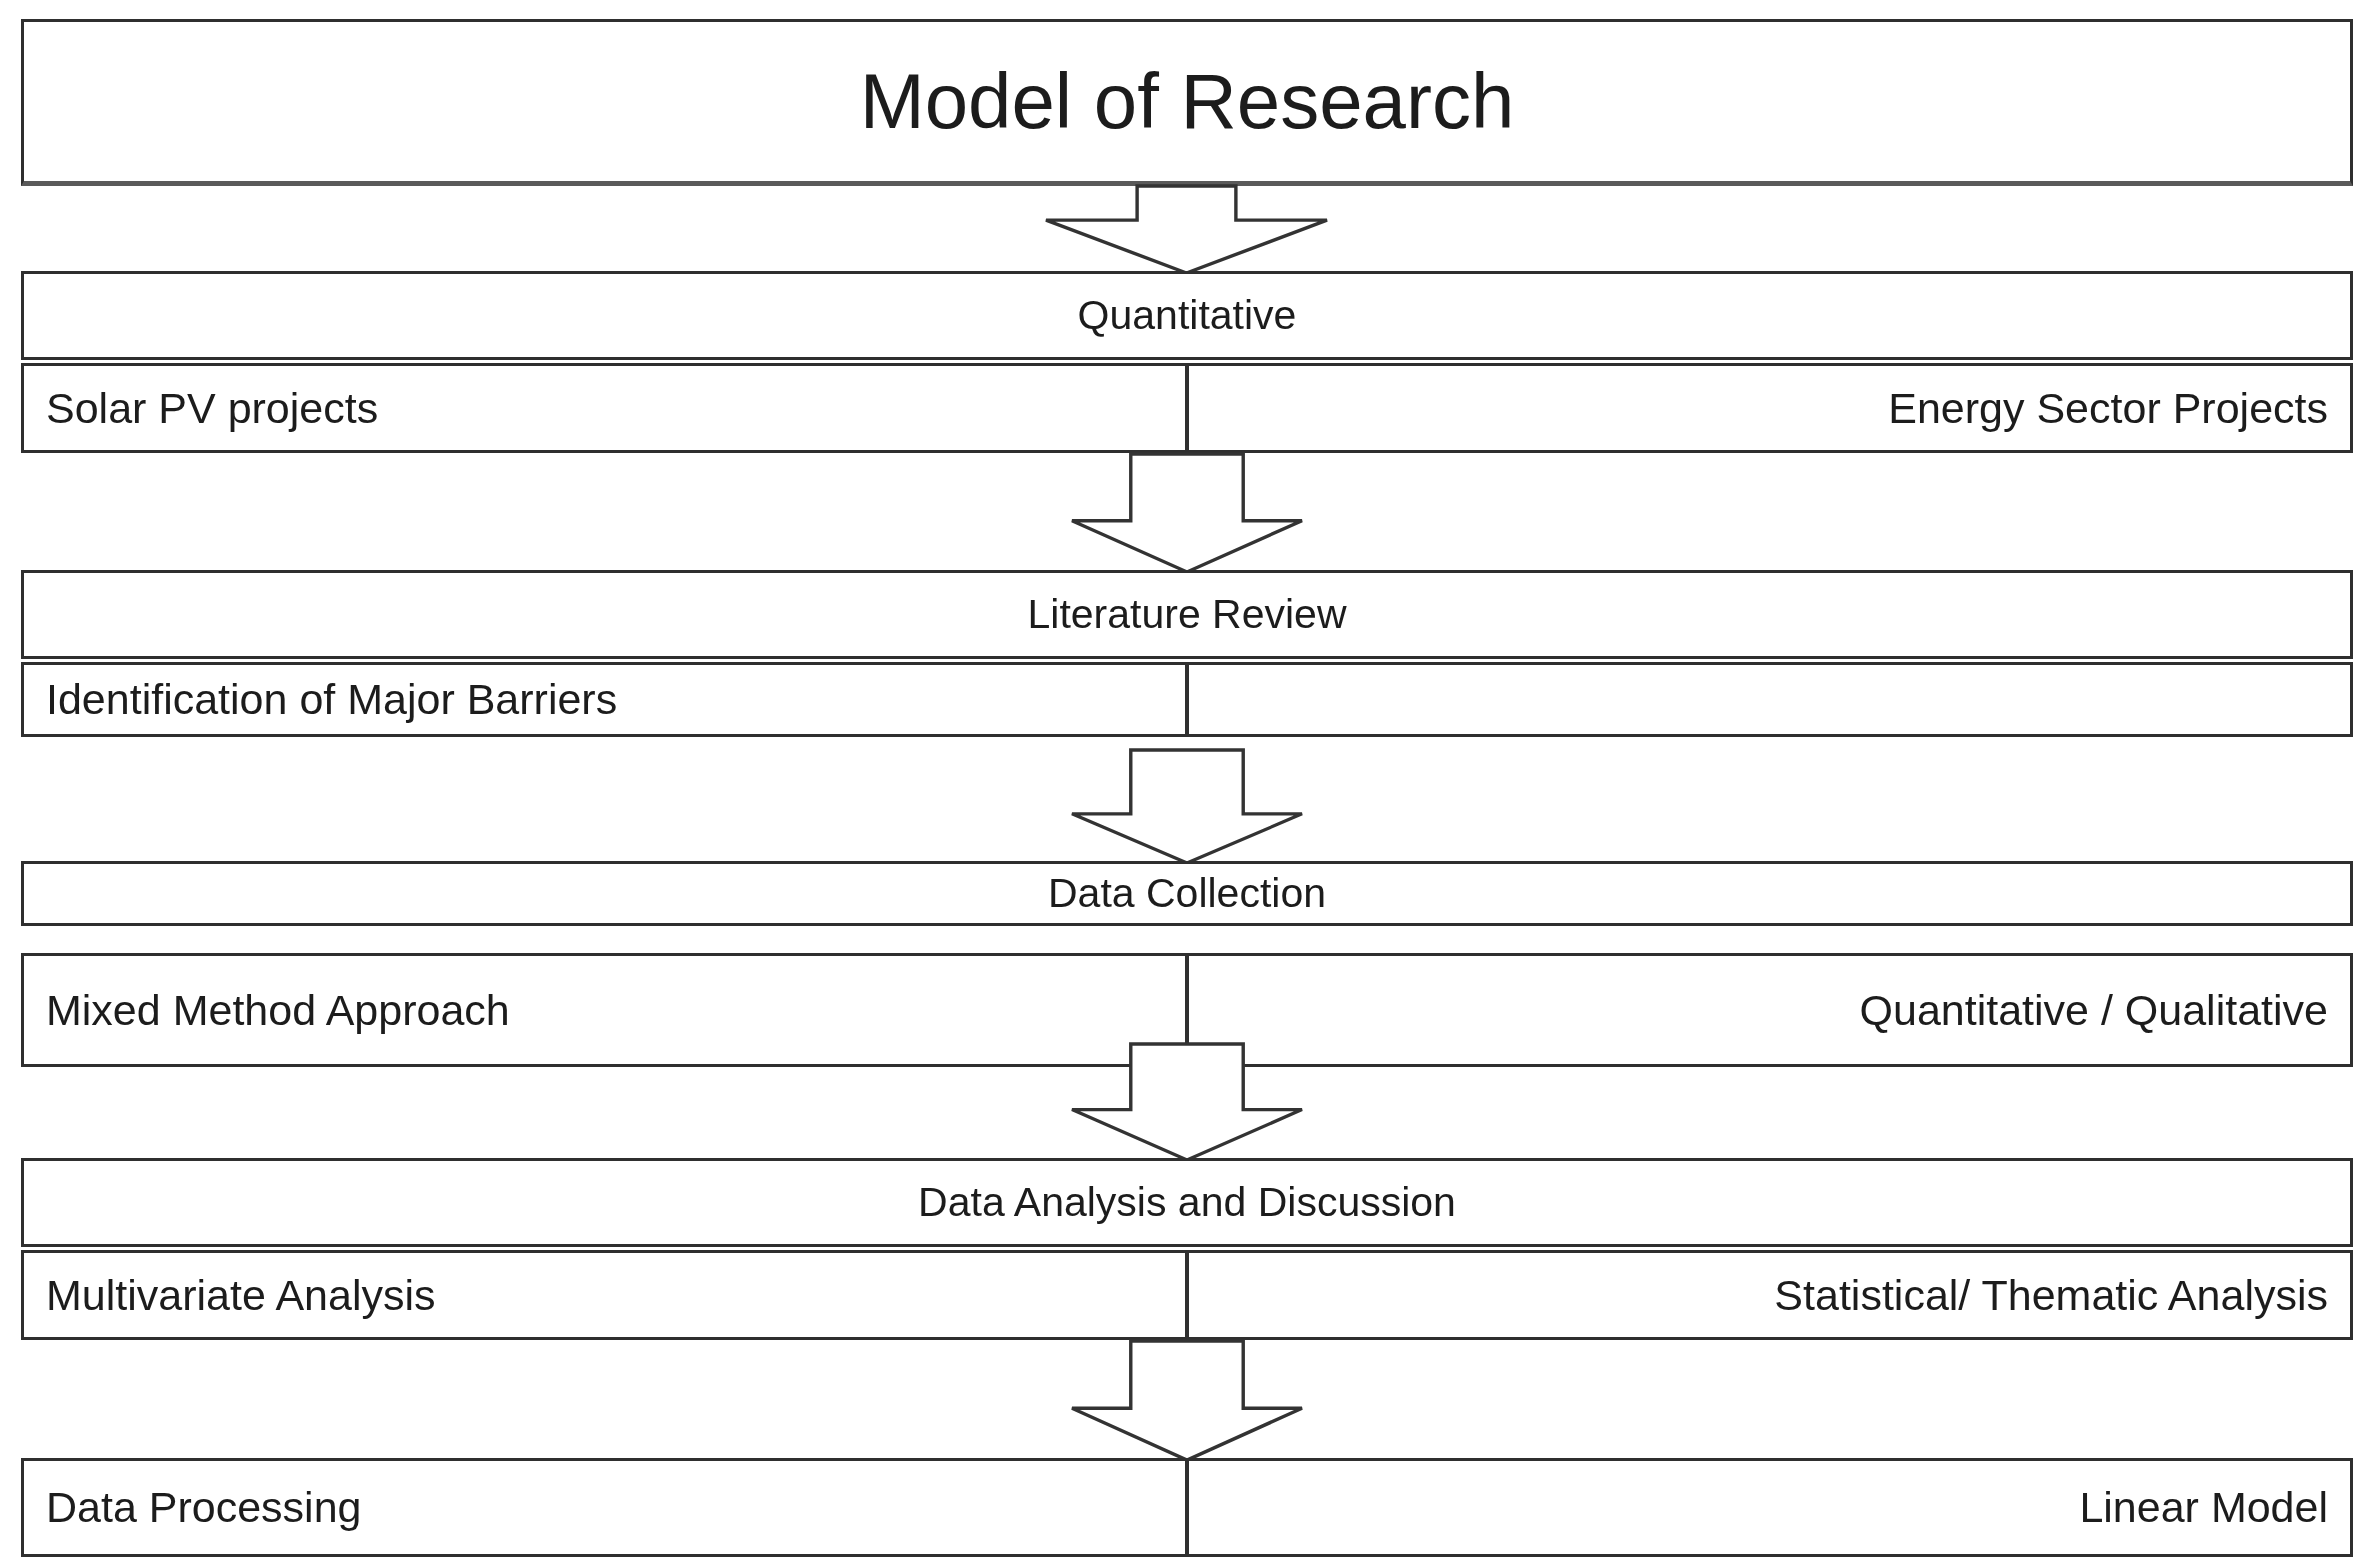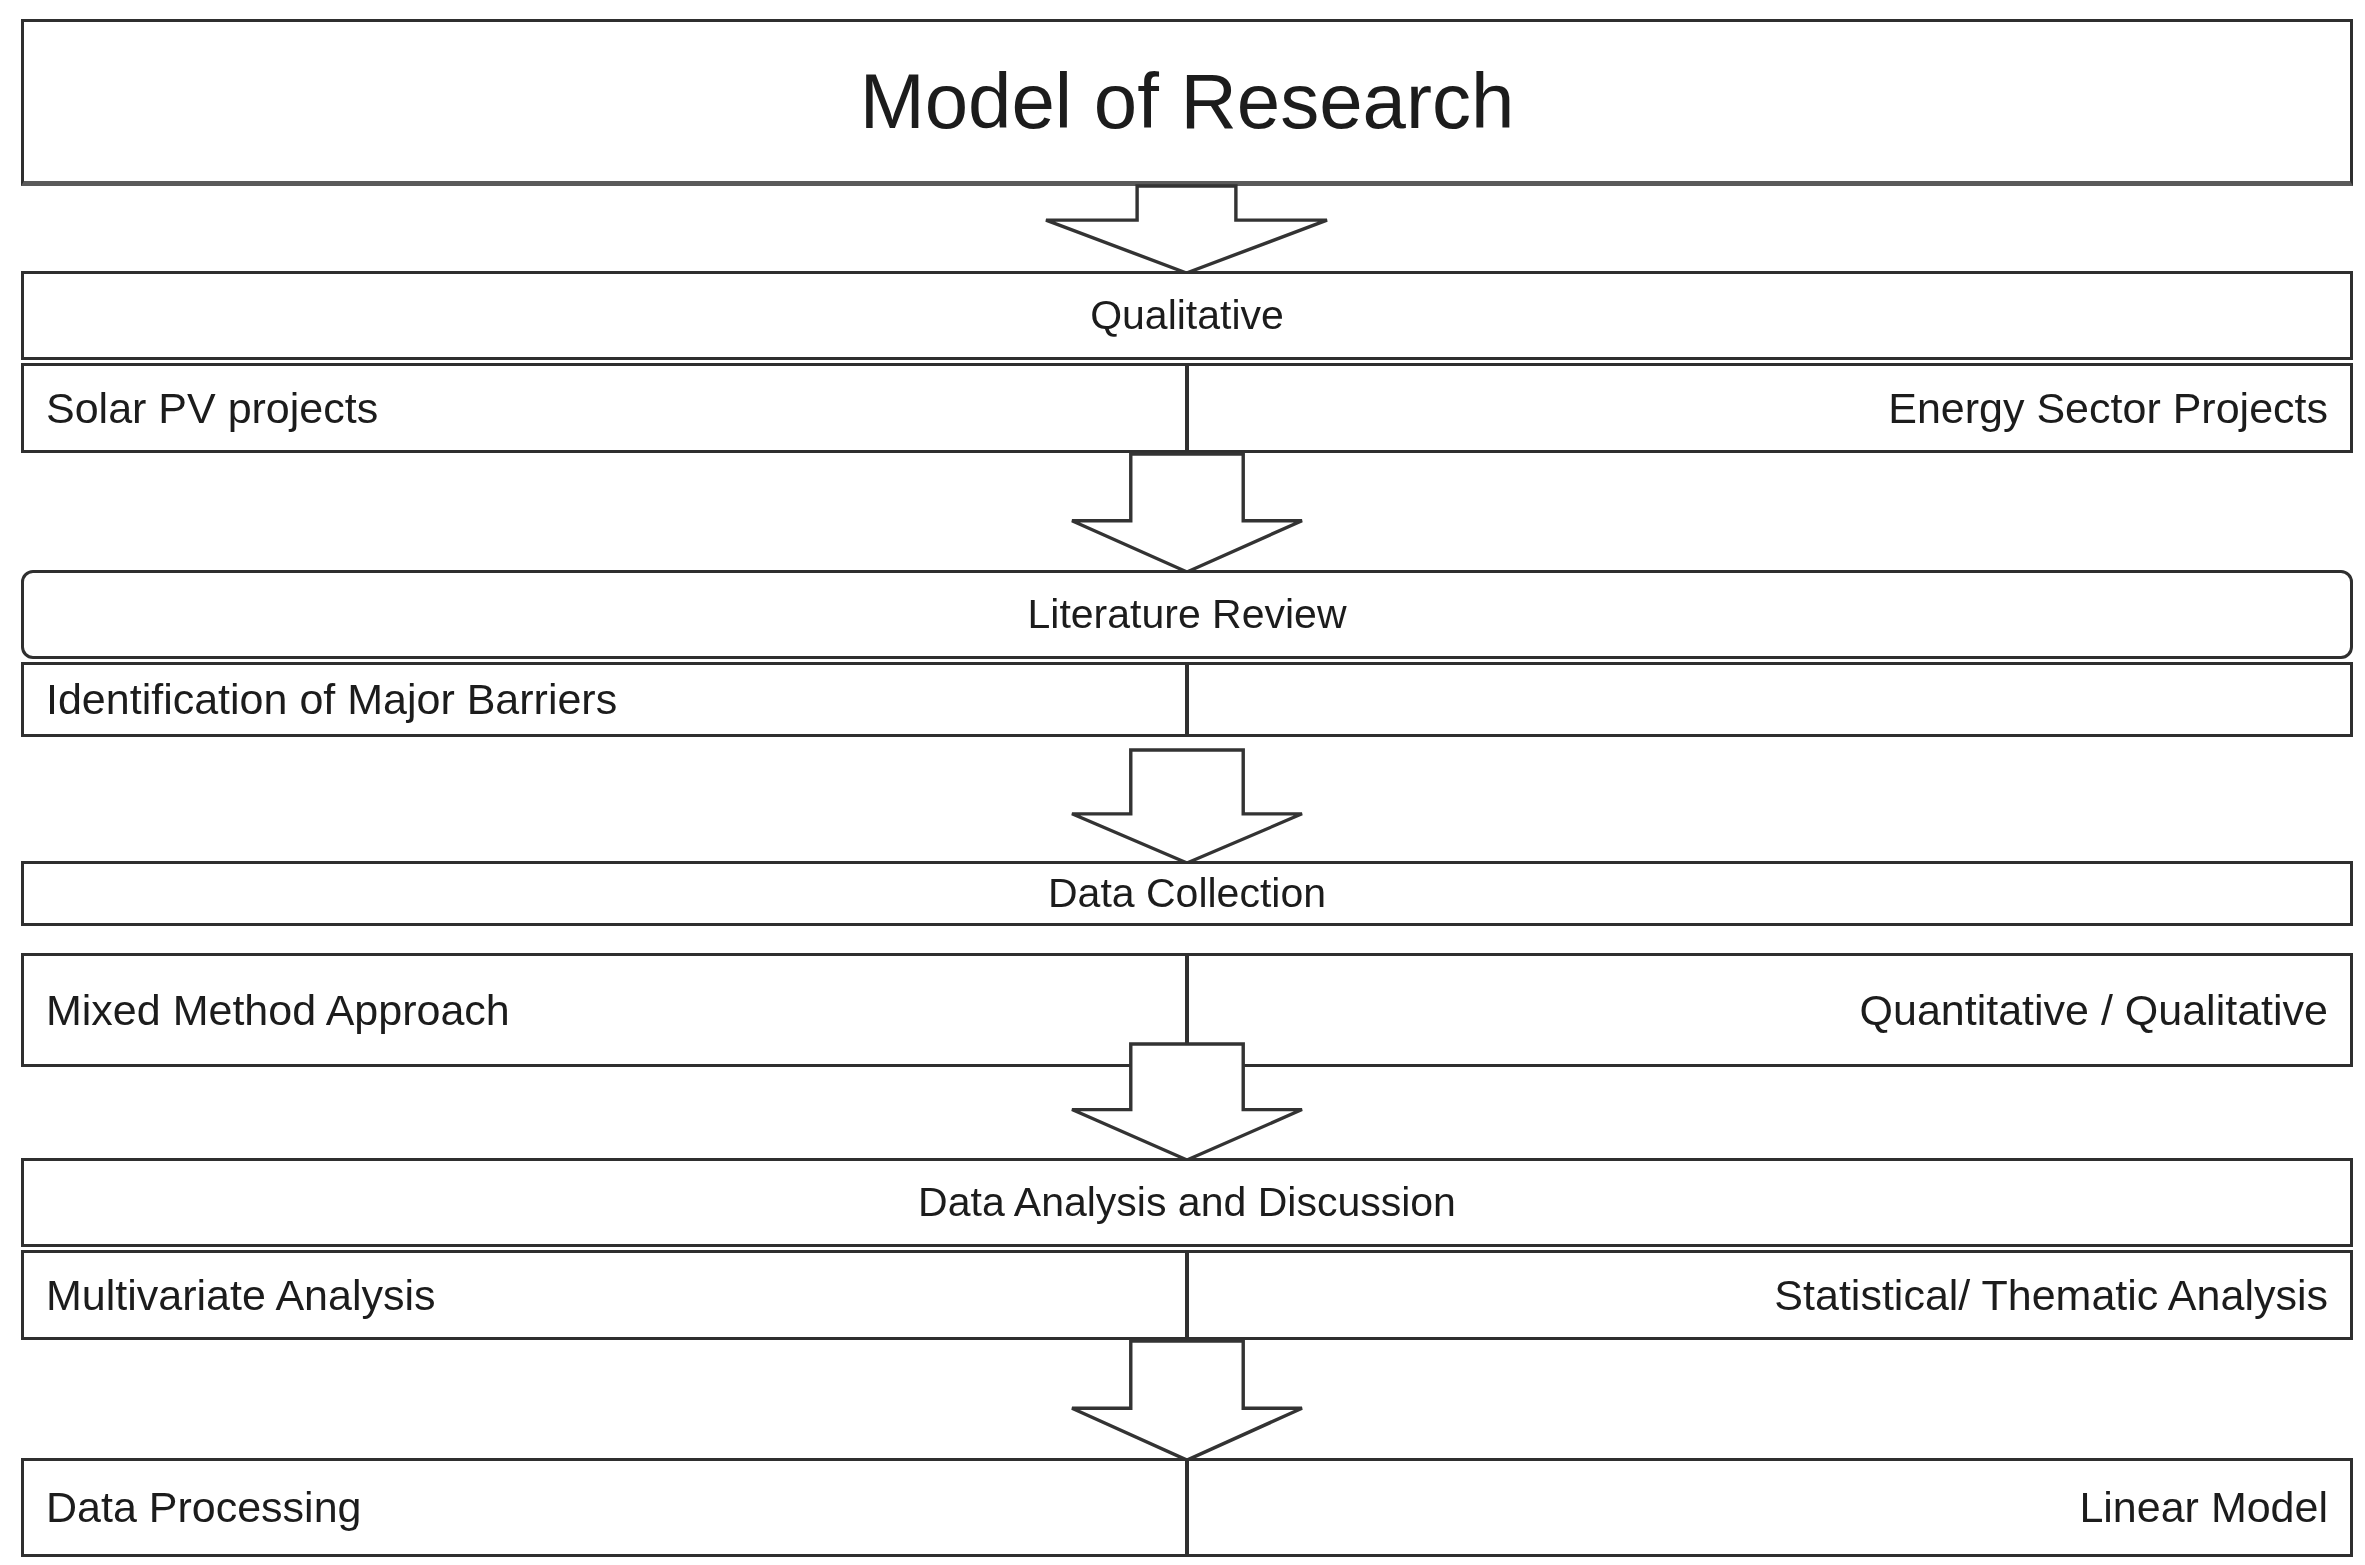--- a/index.html
+++ b/index.html
@@ -67,21 +67,21 @@
   }
   .arrow polygon {
     fill: #ffffff;
     stroke: #333333;
     stroke-width: 4;
     stroke-linejoin: miter;
   }
   
   .s1h { top: 271px;  height: 89px; }
   .s1s { top: 363px;  height: 90px; }
-  .s2h { top: 570px;  height: 89px; border-radius: 12px; }
+  .s2h { top: 570px;  height: 89px; }
   .s2s { top: 662px;  height: 75px; align-items: center; }
   .s3h { top: 861px; height: 65px; }
   .s3s { top: 953px; height: 114px; }
   .s4h { top: 1158px; height: 89px; }
   .s4s { top: 1250px; height: 90px; }
   .r5  { top: 1458px; height: 99px; }
   .a1 { left: 1046px; top: 186px;  width: 281px; height: 87px; }
   .a2 { left: 1072px; top: 454px;  width: 230px; height: 118px; }
   .a3 { left: 1072px; top: 750px;  width: 230px; height: 113px; }
   .a4 { left: 1072px; top: 1044px; width: 230px; height: 116px; }
@@ -94,21 +94,21 @@
 
   <div class="box title-box">
     <span>Model of Research</span>
   </div>
 
   <svg class="arrow a1" viewBox="0 0 330 102" preserveAspectRatio="none">
     <polygon points="107,0 107,40 0,40 165,102 330,40 223,40 223,0"></polygon>
   </svg>
 
   <div class="box header-box s1h">
-    <span>Qualitative</span>
+    <span>Quantitative</span>
   </div>
   <div class="box sub-row s1s">
     <div class="cell left">
       <span>Solar PV projects</span>
     </div>
     <div class="cell right">
       <span>Energy Sector Projects</span>
     </div>
     <div class="vdiv"></div>
   </div>

